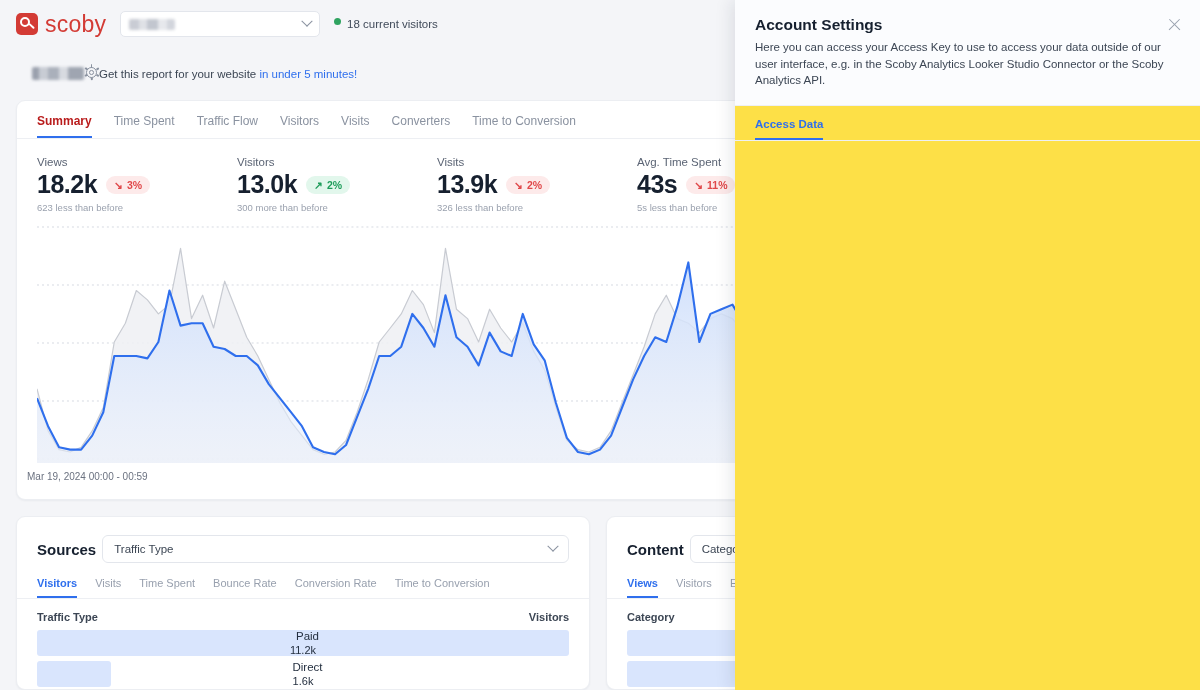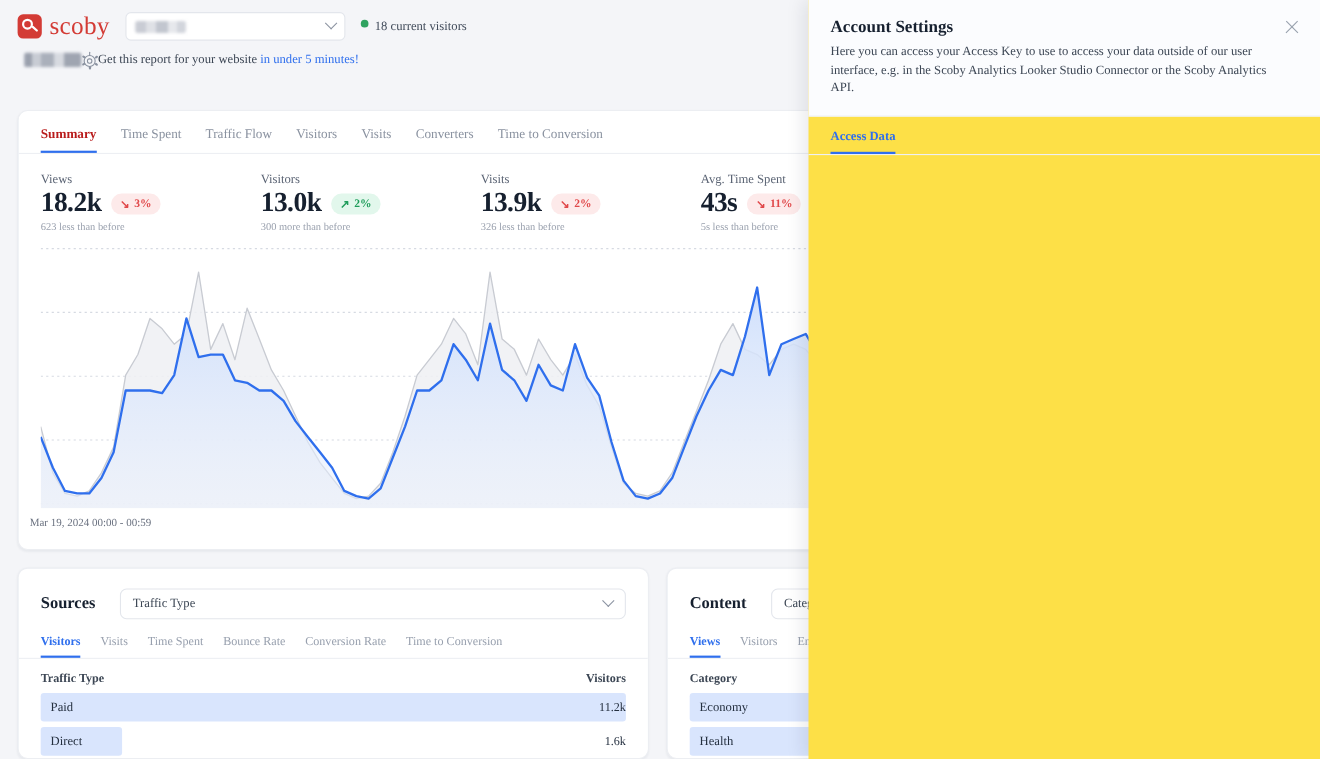--- a/index.html
+++ b/index.html
@@ -3,21 +3,21 @@
 <meta charset="utf-8">
 <style>
   * { box-sizing: border-box; margin: 0; padding: 0; }
   html, body {
     width: 1200px; height: 690px;
     font-family: "Liberation Sans", sans-serif;
     background: #f4f5f8;
     color: #1f2a37;
     overflow: hidden;
   }
-  .page { position: relative; width: 1200px; height: 690px; font-family: Liberation Serif, serif; }
+  .page { position: relative; width: 1200px; height: 690px; }
 
   
   .topbar { display: flex; align-items: center; height: 48px; padding: 0 16px; gap: 14px; }
   .logo { display: flex; align-items: center; gap: 7px; }
   .logo-mark {
     width: 22px; height: 22px; border-radius: 5px; background: #d33b35;
     position: relative; flex: none;
   }
   .logo-mark .lens {
     position: absolute; left: 4px; top: 3.5px; width: 10px; height: 10px;
@@ -35,21 +35,21 @@
   }
   .blur-chip { height: 11px; border-radius: 2px;
     background: linear-gradient(90deg,#c9ccd4 0 22%,#dfe1e6 22% 40%,#c2c6cf 40% 64%,#e6e8ec 64% 82%,#d2d5dc 82% 100%);
     filter: blur(1.6px); }
   .chev { width: 8px; height: 8px; border-right: 1.4px solid #8a92a0; border-bottom: 1.4px solid #8a92a0;
           transform: rotate(45deg) translate(-2px,-2px); }
   .visitors-live { display: flex; align-items: flex-start; gap: 6px; font-size: 11.5px; color: #414b5a; }
   .dot { width: 7px; height: 7px; border-radius: 50%; background: #2fa360; }
 
   
-  .reportbar { display: flex; align-items: flex-start; gap: 0; padding: 0 22px; height: 32px; }
+  .reportbar { display: flex; align-items: flex-end; gap: 0; padding: 0 32px; height: 32px; }
   .blur-site { width: 52px; height: 13px; border-radius: 2px;
     background: linear-gradient(90deg,#9aa0ad 0 14%,#c8ccd4 14% 30%,#aab0bb 30% 52%,#d7dae0 52% 70%,#9fa5b1 70% 100%);
     filter: blur(1.5px); }
   .gear { width: 15px; height: 15px; position: relative; flex: none; }
   .gear .ring { position: absolute; inset: 2px; border: 1.4px solid #8a92a0; border-radius: 50%; }
   .gear .core { position: absolute; left: 5.2px; top: 5.2px; width: 4.6px; height: 4.6px;
                 border: 1.3px solid #8a92a0; border-radius: 50%; }
   .gear i { position: absolute; left: 6.6px; top: -0.6px; width: 1.8px; height: 3.4px;
             background: #8a92a0; border-radius: 1px; transform-origin: 0.9px 8.1px; }
   .report-text { font-size: 11.5px; color: #3c4654; }
@@ -76,33 +76,33 @@
   .kpi-sub { font-size: 9.5px; color: #9aa1ae; }
 
   .chart-wrap { position: relative; margin: 10px 20px 0; height: 240px; }
   .chart-wrap svg { display: block; width: 100%; height: 240px; }
   .chart-caption { font-size: 10px; color: #6b7280; padding: 8px 10px 0; }
 
   
   .bot { position: absolute; top: 516px; height: 174px; overflow: hidden; }
   .bot-sources { left: 16px; width: 574px; }
   .bot-content { left: 606px; width: 574px; }
-  .panel-head { display: flex; align-items: center; gap: 22px; padding: 18px 20px 0; text-align: right; }
+  .panel-head { display: flex; align-items: center; gap: 6px; padding: 18px 20px 0; text-align: right; }
   .panel-title { font-size: 15px; font-weight: bold; color: #16202f; }
   .panel-select { flex: 1; height: 28px; border: 1px solid #e3e6ec; border-radius: 6px;
                   display: flex; align-items: center; justify-content: space-between;
                   padding: 0 11px; font-size: 11.5px; color: #3c4654; background: #fff; }
   .subtabs { display: flex; gap: 18px; padding: 14px 20px 0; border-bottom: 1px solid #edeff3; }
   .subtab { font-size: 11px; color: #98a0ae; padding-bottom: 7px; border-bottom: 2px solid transparent; white-space: nowrap; }
   .subtab.active { color: #2f6fed; font-weight: bold; border-bottom-color: #2f6fed; }
   .tbl { padding: 0 20px; }
   .tbl-head { display: flex; justify-content: space-between; font-size: 11px;
               font-weight: bold; color: #3c4654; padding: 12px 0 7px; }
   .trow { position: relative; height: 26px; margin-bottom: 5px; display: flex;
-          align-items: center; justify-content: space-between; }
+          align-items: center; justify-content: space-between; flex-direction: column; }
   .tbar { position: absolute; left: 0; top: 0; height: 26px; background: #d9e5fd; border-radius: 3px; }
   .tname { position: relative; font-size: 11.5px; color: #253040; padding-left: 9px; }
   .tval { position: relative; font-size: 11px; color: #253040; }
 
   
   .scrim { position: absolute; left: 735px; top: 0; width: 465px; height: 690px;
            background: #fde047; box-shadow: -4px 0 16px rgba(20,30,50,.10); }
   .ov-head { padding: 16px 20px 16px; background: #fbfcfe; border-bottom: 1px solid #eef0f4; position: relative; }
   .ov-title { font-size: 15.5px; font-weight: bold; color: #16202f; }
   .ov-desc { font-size: 11.5px; color: #3c4654; line-height: 1.45; margin-top: 5px; max-width: 412px; }

